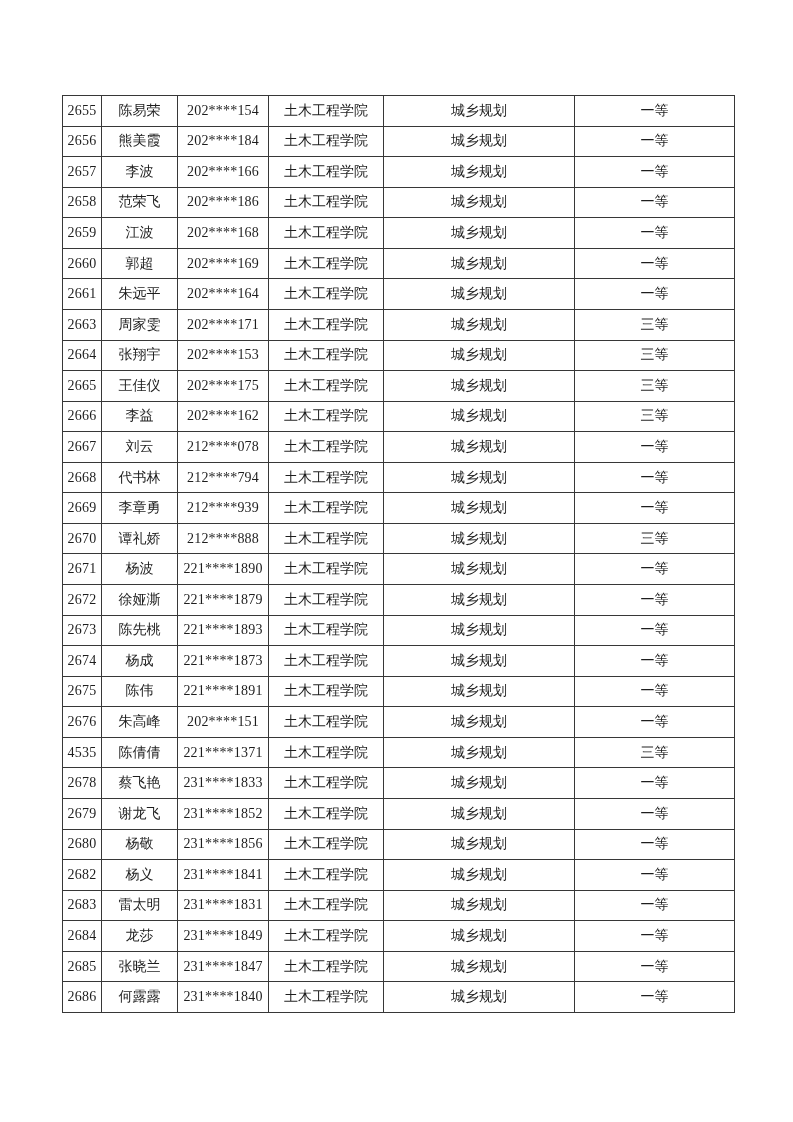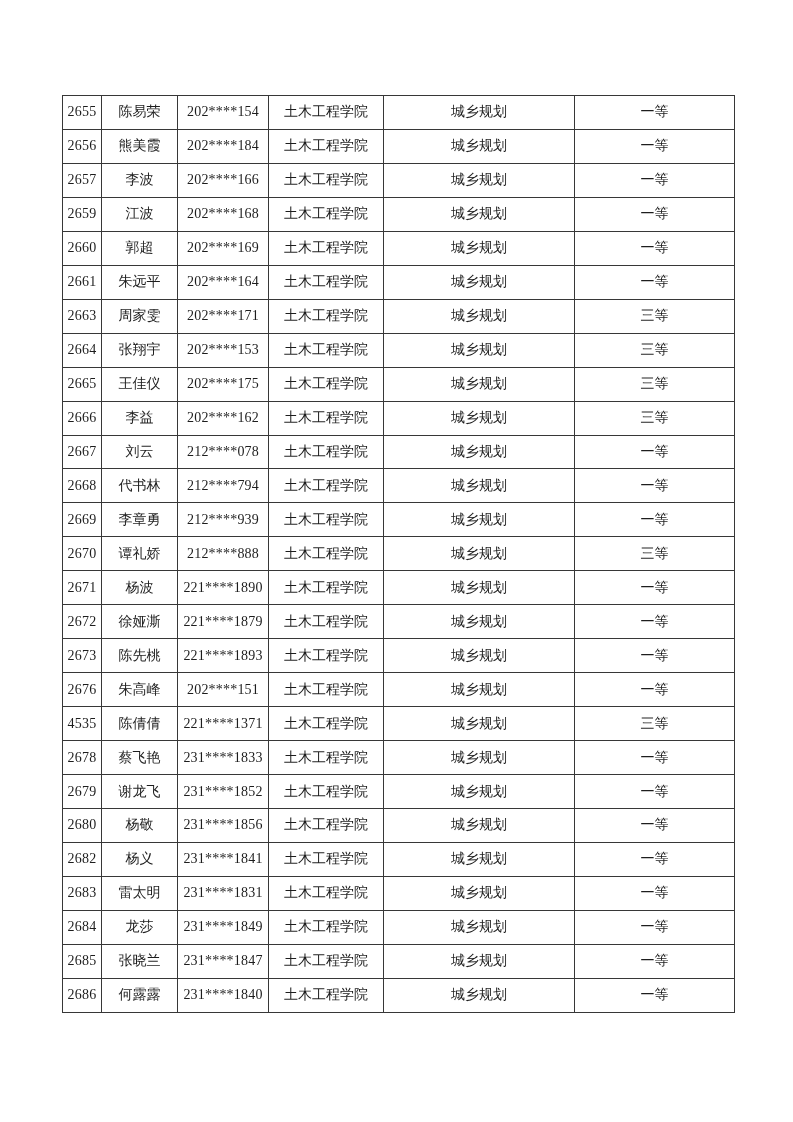--- a/index.html
+++ b/index.html
@@ -79,20 +79,28 @@
         </tr>
         <tr>
           <td class="c-index">2657</td>
           <td class="c-name">李波</td>
           <td class="c-student_id">202****166</td>
           <td class="c-college">土木工程学院</td>
           <td class="c-major">城乡规划</td>
           <td class="c-award">一等</td>
         </tr>
         <tr>
+          <td class="c-index">2658</td>
+          <td class="c-name">范荣飞</td>
+          <td class="c-student_id">202****186</td>
+          <td class="c-college">土木工程学院</td>
+          <td class="c-major">城乡规划</td>
+          <td class="c-award">一等</td>
+        </tr>
+        <tr>
           <td class="c-index">2659</td>
           <td class="c-name">江波</td>
           <td class="c-student_id">202****168</td>
           <td class="c-college">土木工程学院</td>
           <td class="c-major">城乡规划</td>
           <td class="c-award">一等</td>
         </tr>
         <tr>
           <td class="c-index">2660</td>
           <td class="c-name">郭超</td>
@@ -186,20 +194,36 @@
           <td class="c-name">徐娅澌</td>
           <td class="c-student_id">221****1879</td>
           <td class="c-college">土木工程学院</td>
           <td class="c-major">城乡规划</td>
           <td class="c-award">一等</td>
         </tr>
         <tr>
           <td class="c-index">2673</td>
           <td class="c-name">陈先桃</td>
           <td class="c-student_id">221****1893</td>
+          <td class="c-college">土木工程学院</td>
+          <td class="c-major">城乡规划</td>
+          <td class="c-award">一等</td>
+        </tr>
+        <tr>
+          <td class="c-index">2674</td>
+          <td class="c-name">杨成</td>
+          <td class="c-student_id">221****1873</td>
+          <td class="c-college">土木工程学院</td>
+          <td class="c-major">城乡规划</td>
+          <td class="c-award">一等</td>
+        </tr>
+        <tr>
+          <td class="c-index">2675</td>
+          <td class="c-name">陈伟</td>
+          <td class="c-student_id">221****1891</td>
           <td class="c-college">土木工程学院</td>
           <td class="c-major">城乡规划</td>
           <td class="c-award">一等</td>
         </tr>
         <tr>
           <td class="c-index">2676</td>
           <td class="c-name">朱高峰</td>
           <td class="c-student_id">202****151</td>
           <td class="c-college">土木工程学院</td>
           <td class="c-major">城乡规划</td>

